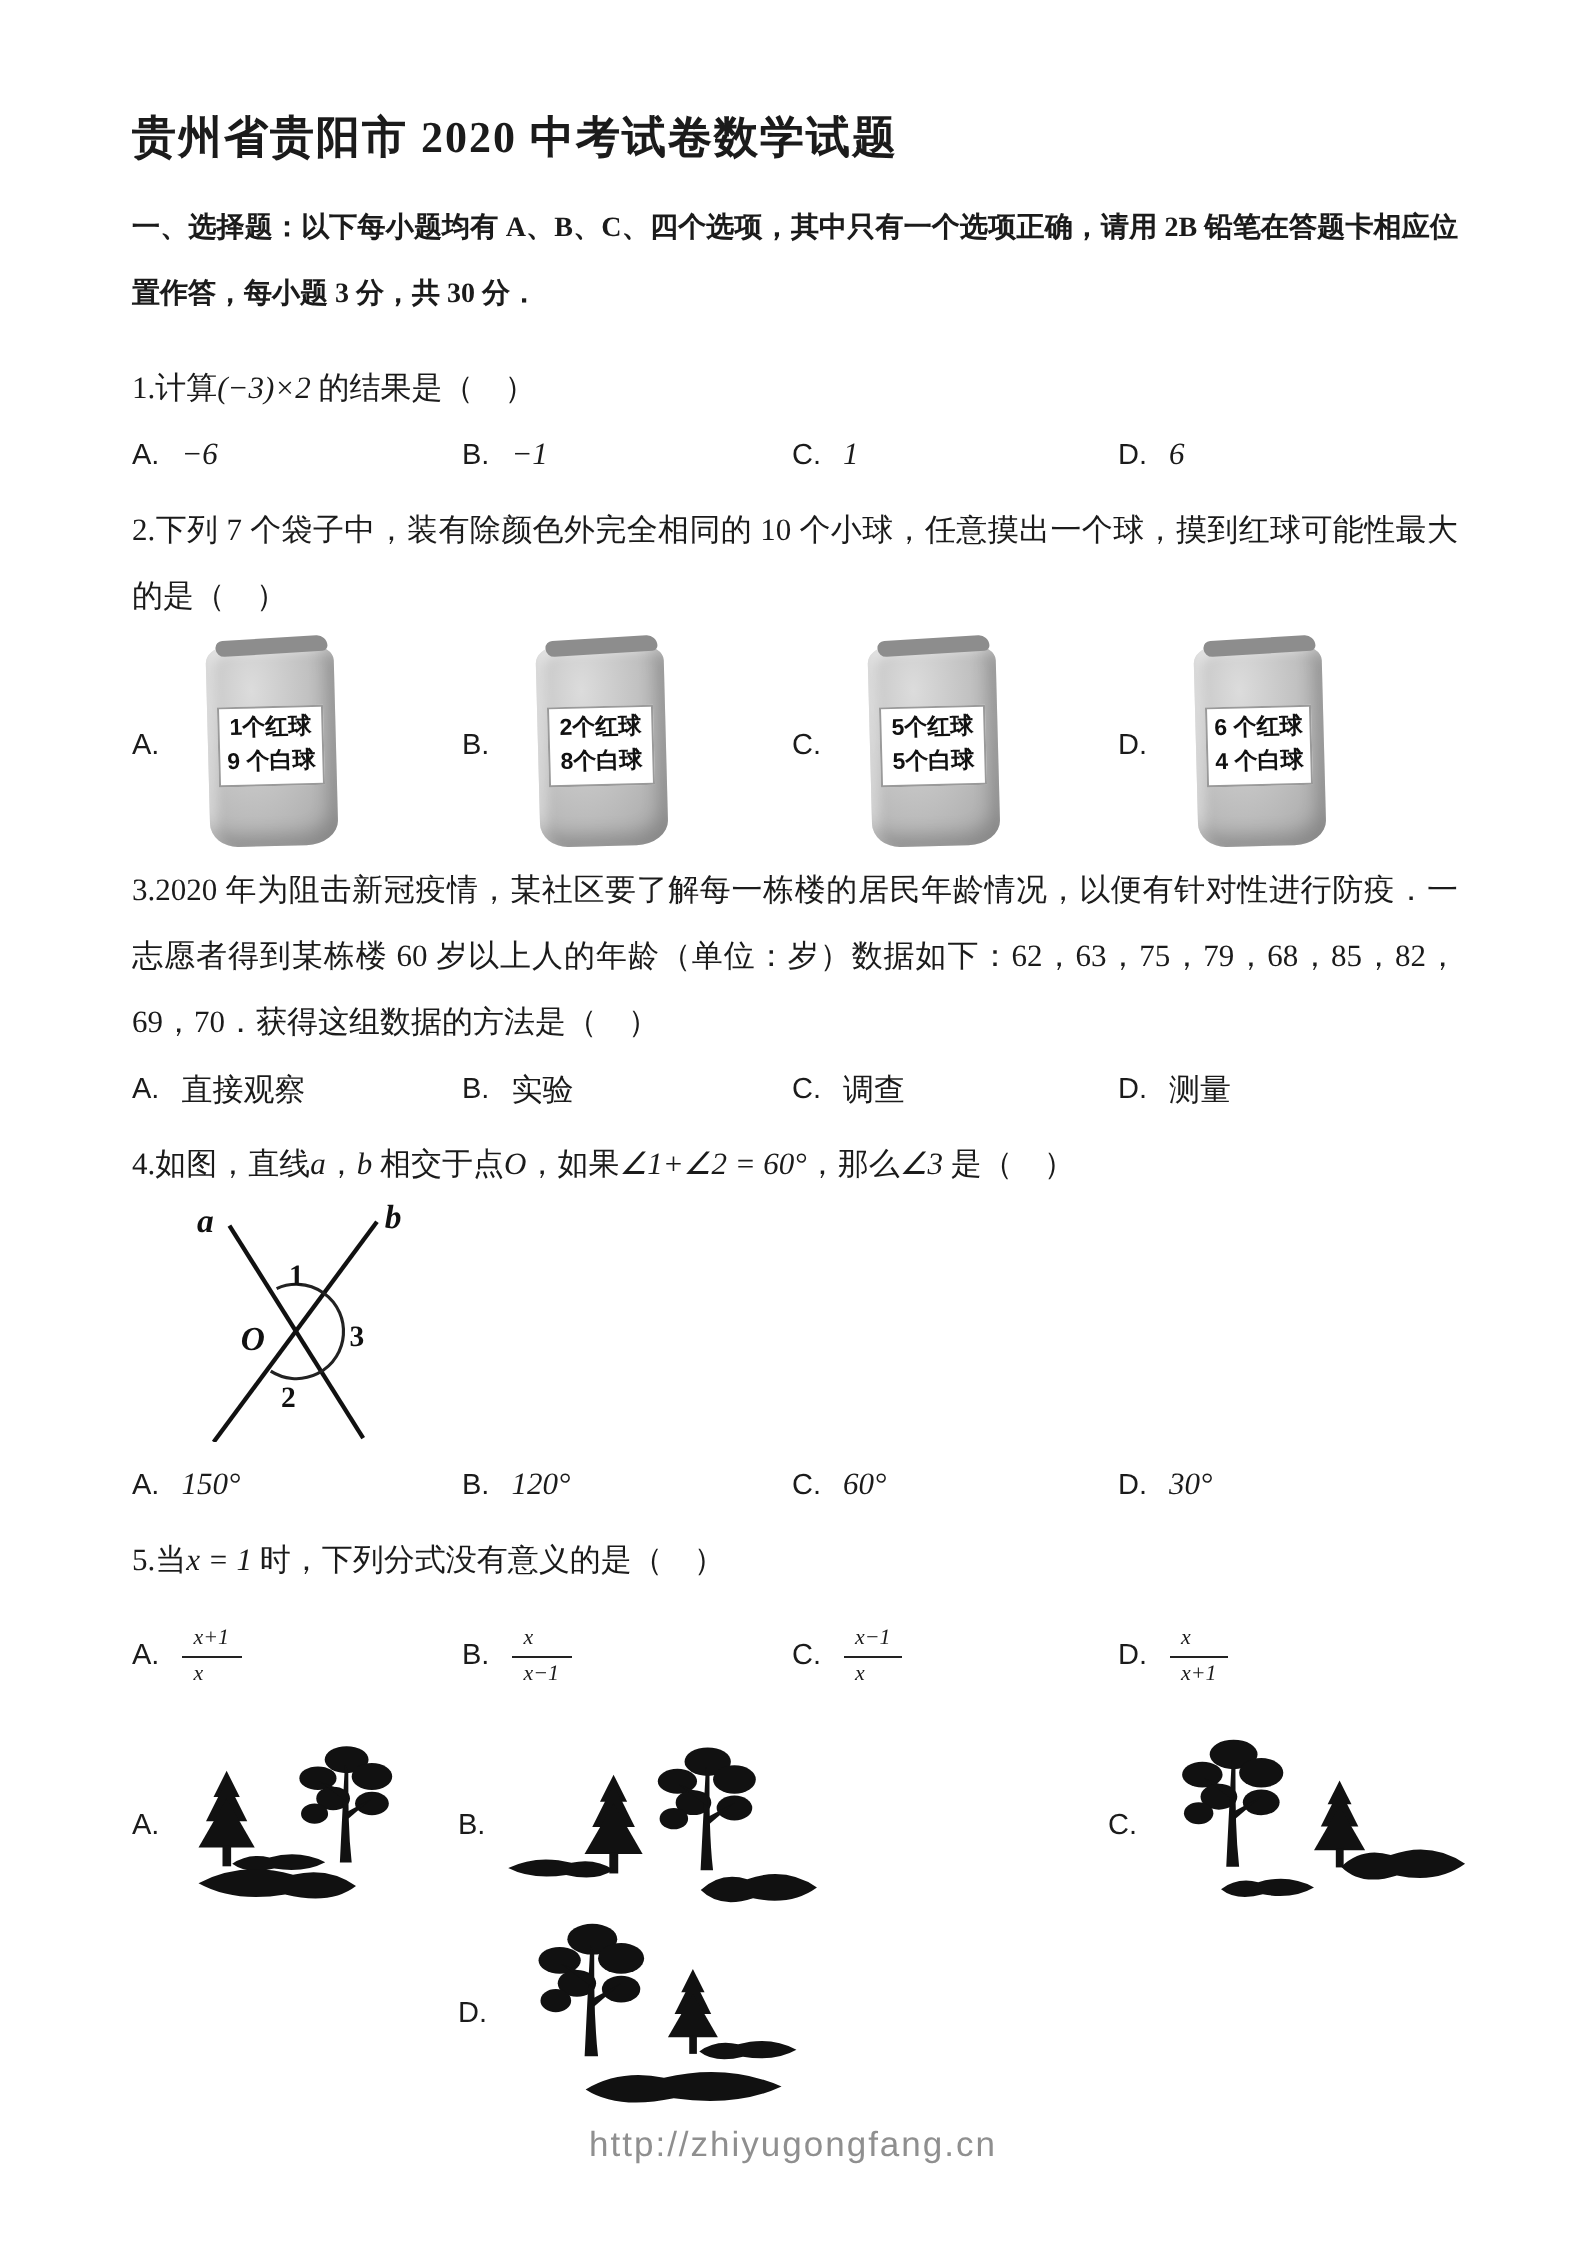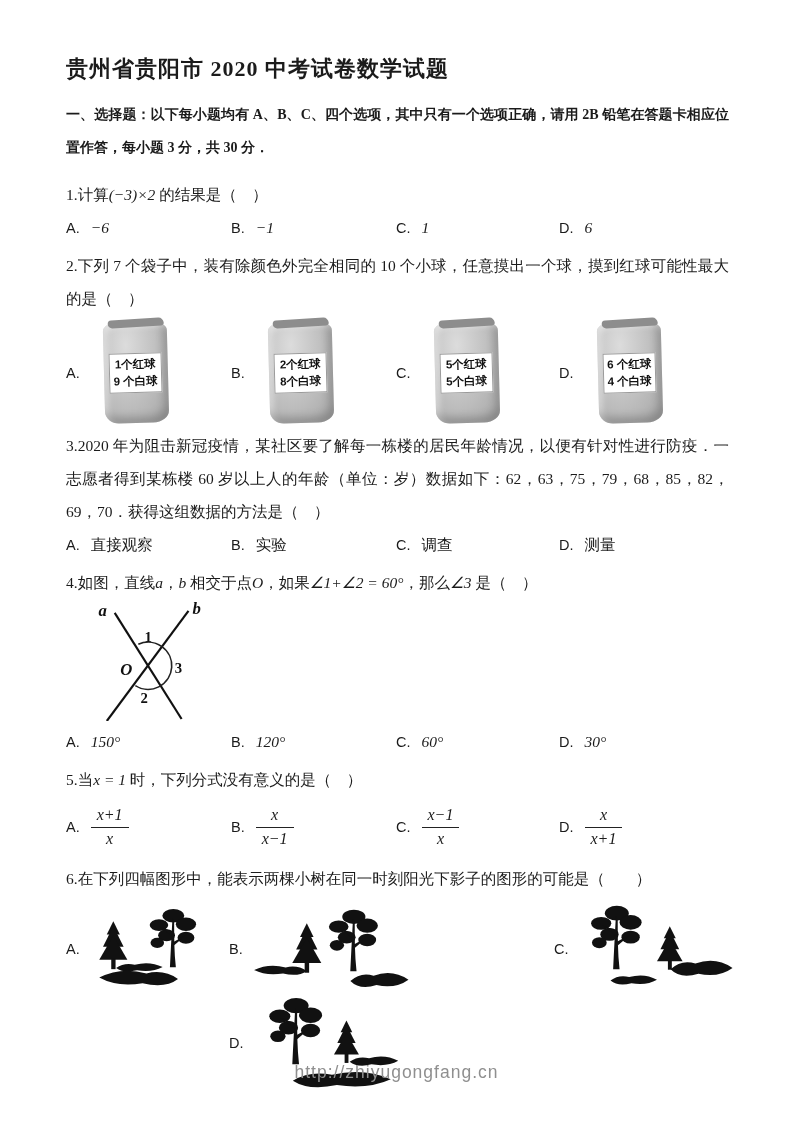--- a/index.html
+++ b/index.html
@@ -31,22 +31,22 @@
     content:""; position:absolute; top:-4px; left:5px; right:3px; height:8px;
     background:#8d8d8d; border-radius:4px 6px 3px 5px; transform:rotate(-2deg);
   }
   .bag-label {
     position:absolute; left:5px; right:6px; top:30px; padding:2px 1px;
     background:#ffffff; border:1px solid #9a9a9a; text-align:center;
     font-family:"Liberation Sans",sans-serif; font-size:11.5px; font-weight:bold; line-height:17px; color:#111;
   }
   
   .fracrow { min-height:58px; }
-  .frac { display:inline-flex; flex-direction:column; align-items:stretch; text-align:center;
-          font-size:16px; line-height:1.3; vertical-align:middle; }
+  .frac { display:inline-flex; flex-direction:column; align-items:stretch; 
+          font-size:11px; line-height:1.3; vertical-align:middle; }
   .frac .num { padding:0 6px 1px; }
   .frac .den { padding:1px 6px 0; border-top:1.4px solid #222; }
   
   .figwrap { margin:2px 0 0 6px; }
   
   .treegrid { position:relative; height:194px; margin-top:4px; }
   .treeopt { position:absolute; display:flex; align-items:center; gap:8px; }
   .treeopt svg { display:block; }
   .footer {
     position:absolute; left:0; right:0; top:1062px; text-align:center;
@@ -236,21 +236,20 @@
           <span class="optlabel">D.</span>
           <span class="frac mi">
             <span class="num">x</span>
             <span class="den">x+1</span>
           </span>
         </div>
     </div>
   </div>
 
   <div>
-    <p class="stem">6.在下列四幅图形中，能表示两棵小树在同一时刻阳光下影子的图形的可能是（　　）</p>
     <div class="treegrid">
 
       <div class="treeopt" style="left:0; top:4px;">
         <span class="optlabel">A.</span>
         <svg width="150" height="92" viewBox="0 0 160 95">
           <use href="#sym-pine" transform="translate(12,18)"></use>
           <use href="#sym-shadow" transform="translate(30,60) scale(0.62,0.85)"></use>
           <use href="#sym-tree" transform="translate(64,4) scale(0.9)"></use>
           <use href="#sym-shadow" transform="translate(96,66) scale(-1.05,1.5)"></use>
         </svg>

